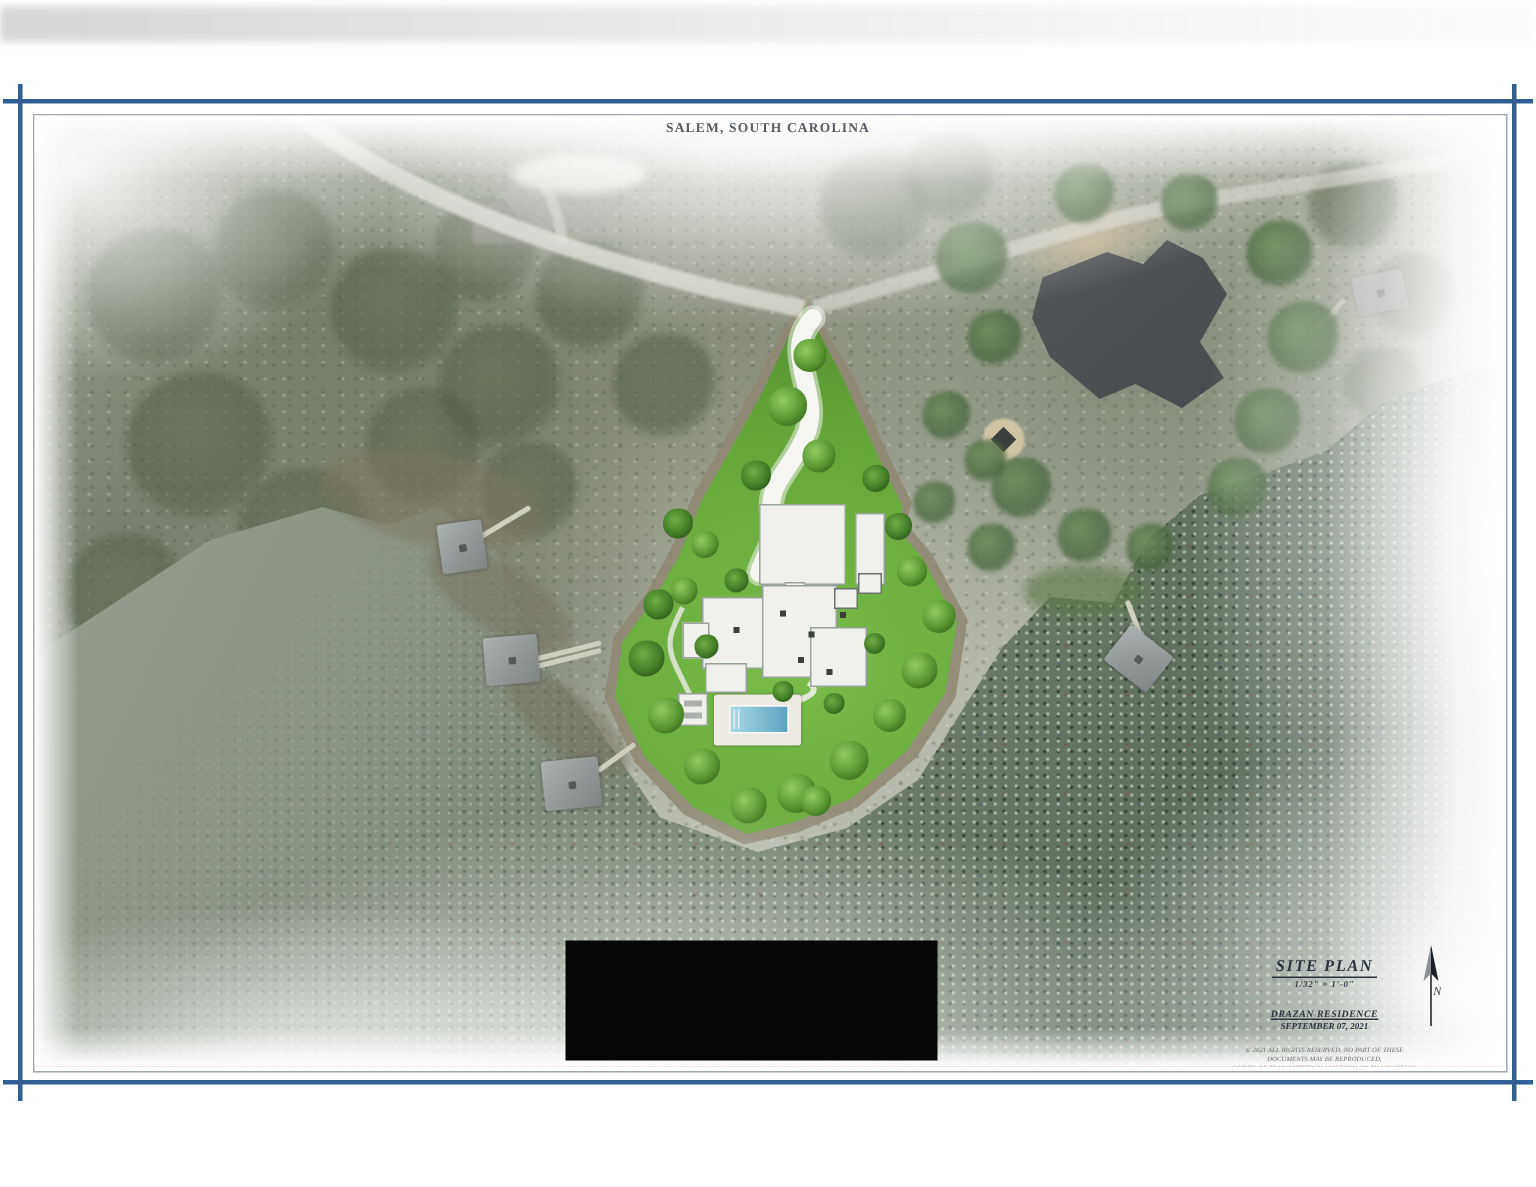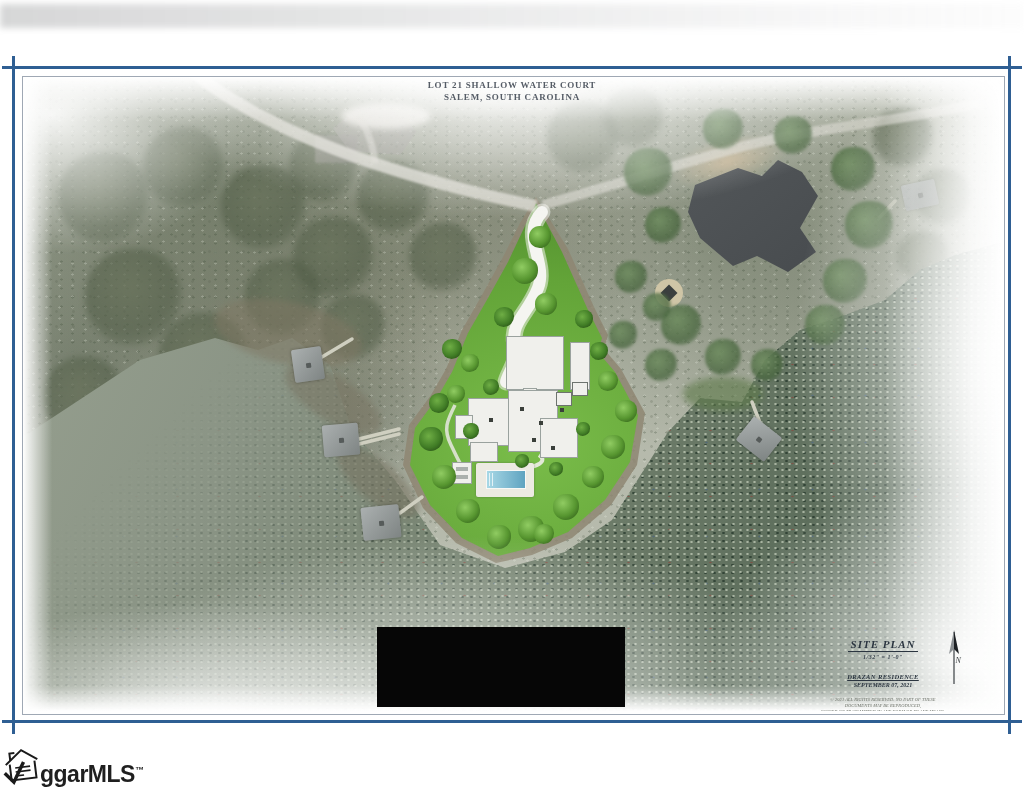--- a/index.html
+++ b/index.html
@@ -315,30 +315,17 @@
 
     <svg class="abs" style="left:921px;top:550px;" width="20" height="60" viewBox="0 0 20 60">
       <line x1="10" y1="5" x2="10" y2="57" stroke="#4a4f52" stroke-width="1.3"></line>
       <polygon points="10,3 15,27 10,22" fill="#1d2124"></polygon>
       <polygon points="10,3 5,27 10,22" fill="#8a8f92"></polygon>
       <text x="11.5" y="36" font-family="Liberation Serif, serif" font-style="italic" font-size="8" fill="#3a3f42">N</text>
     </svg>
   </div>
 
   <div class="abs header">
-    <div class="sub">LOT 21 SHALLOW WATER COURT</div>
     <div class="sub">SALEM, SOUTH CAROLINA</div>
   </div>
 
-  <div class="abs logo">
-    <svg width="42" height="40" viewBox="0 0 42 40">
-      <g transform="rotate(-7 21 20)" fill="none" stroke="#1a1a1a" stroke-width="2">
-        <path d="M4,17 L21,4 L36,15"></path>
-        <path d="M9,13 L9,6 L14,6"></path>
-        <path d="M8,17 L8,33 L33,33 L33,16"></path>
-        <path d="M13,21 L28,21 M13,25 L28,25 M13,29 L21,29" stroke-width="1.6"></path>
-        <path d="M2,25 L10,35 L22,16" stroke-width="3.4"></path>
-      </g>
-    </svg>
-    <div class="logo-text"><span>ggarMLS</span><span class="tm">™</span></div>
-  </div>
 
 </div>
 
 </body></html>

